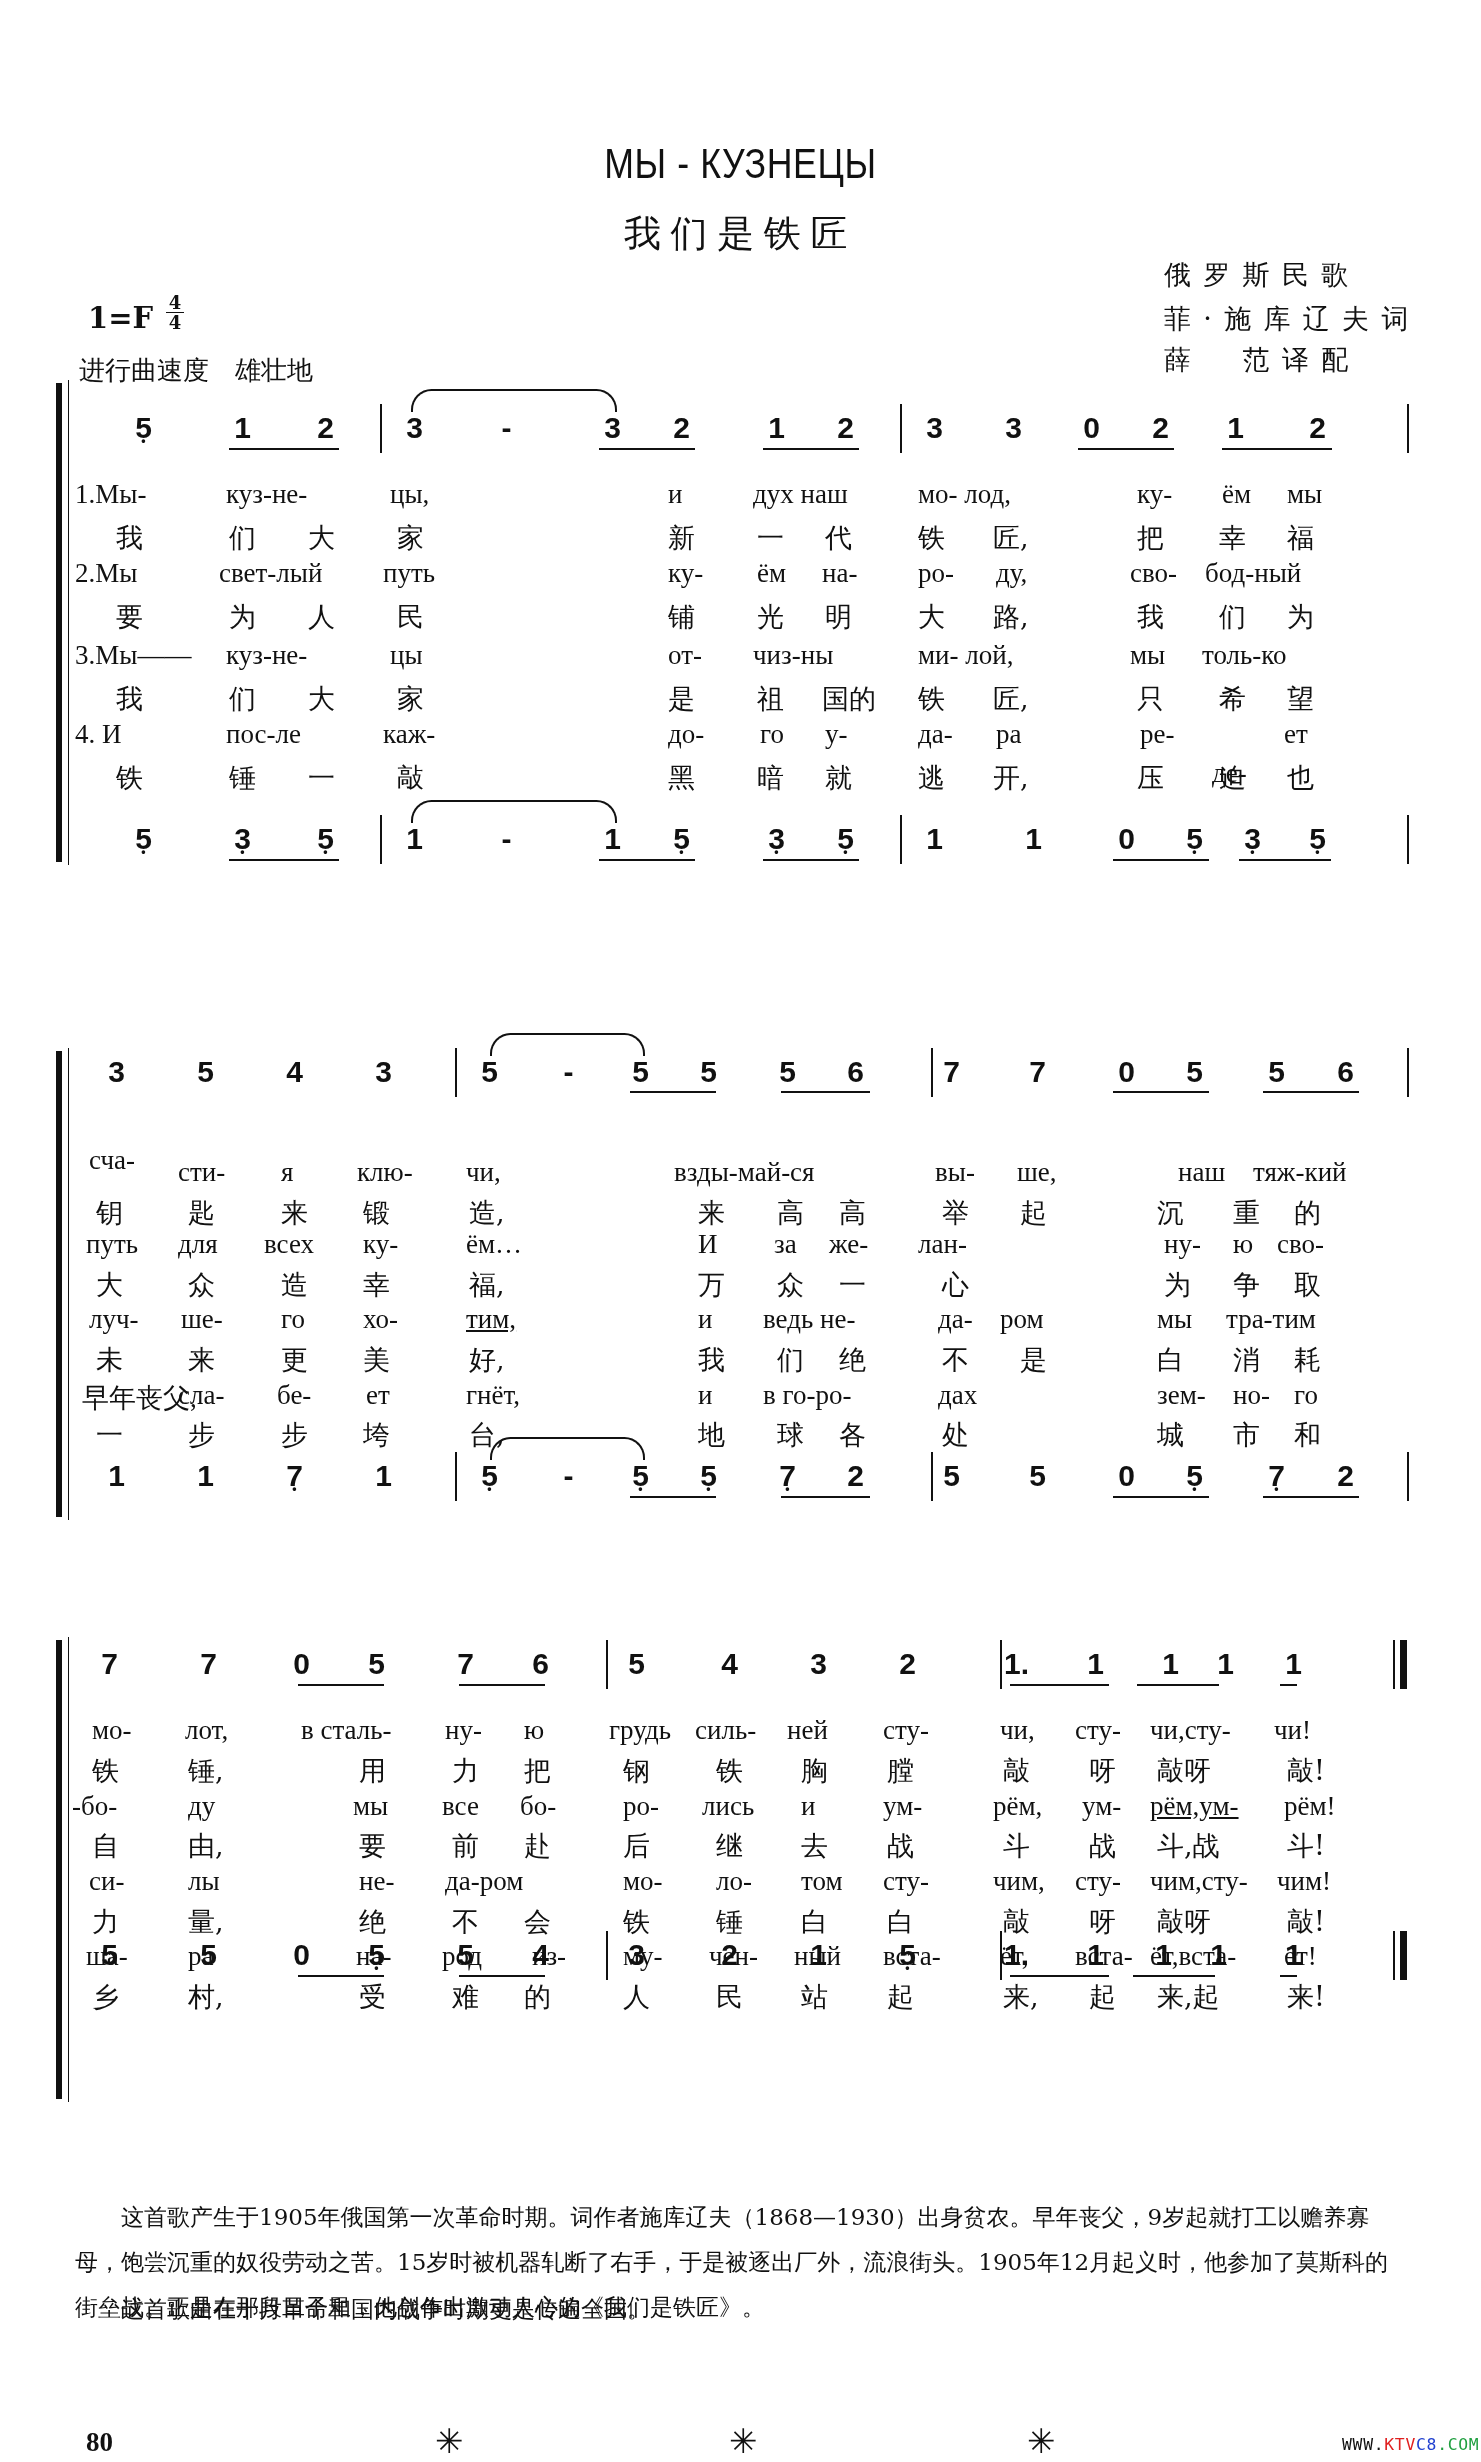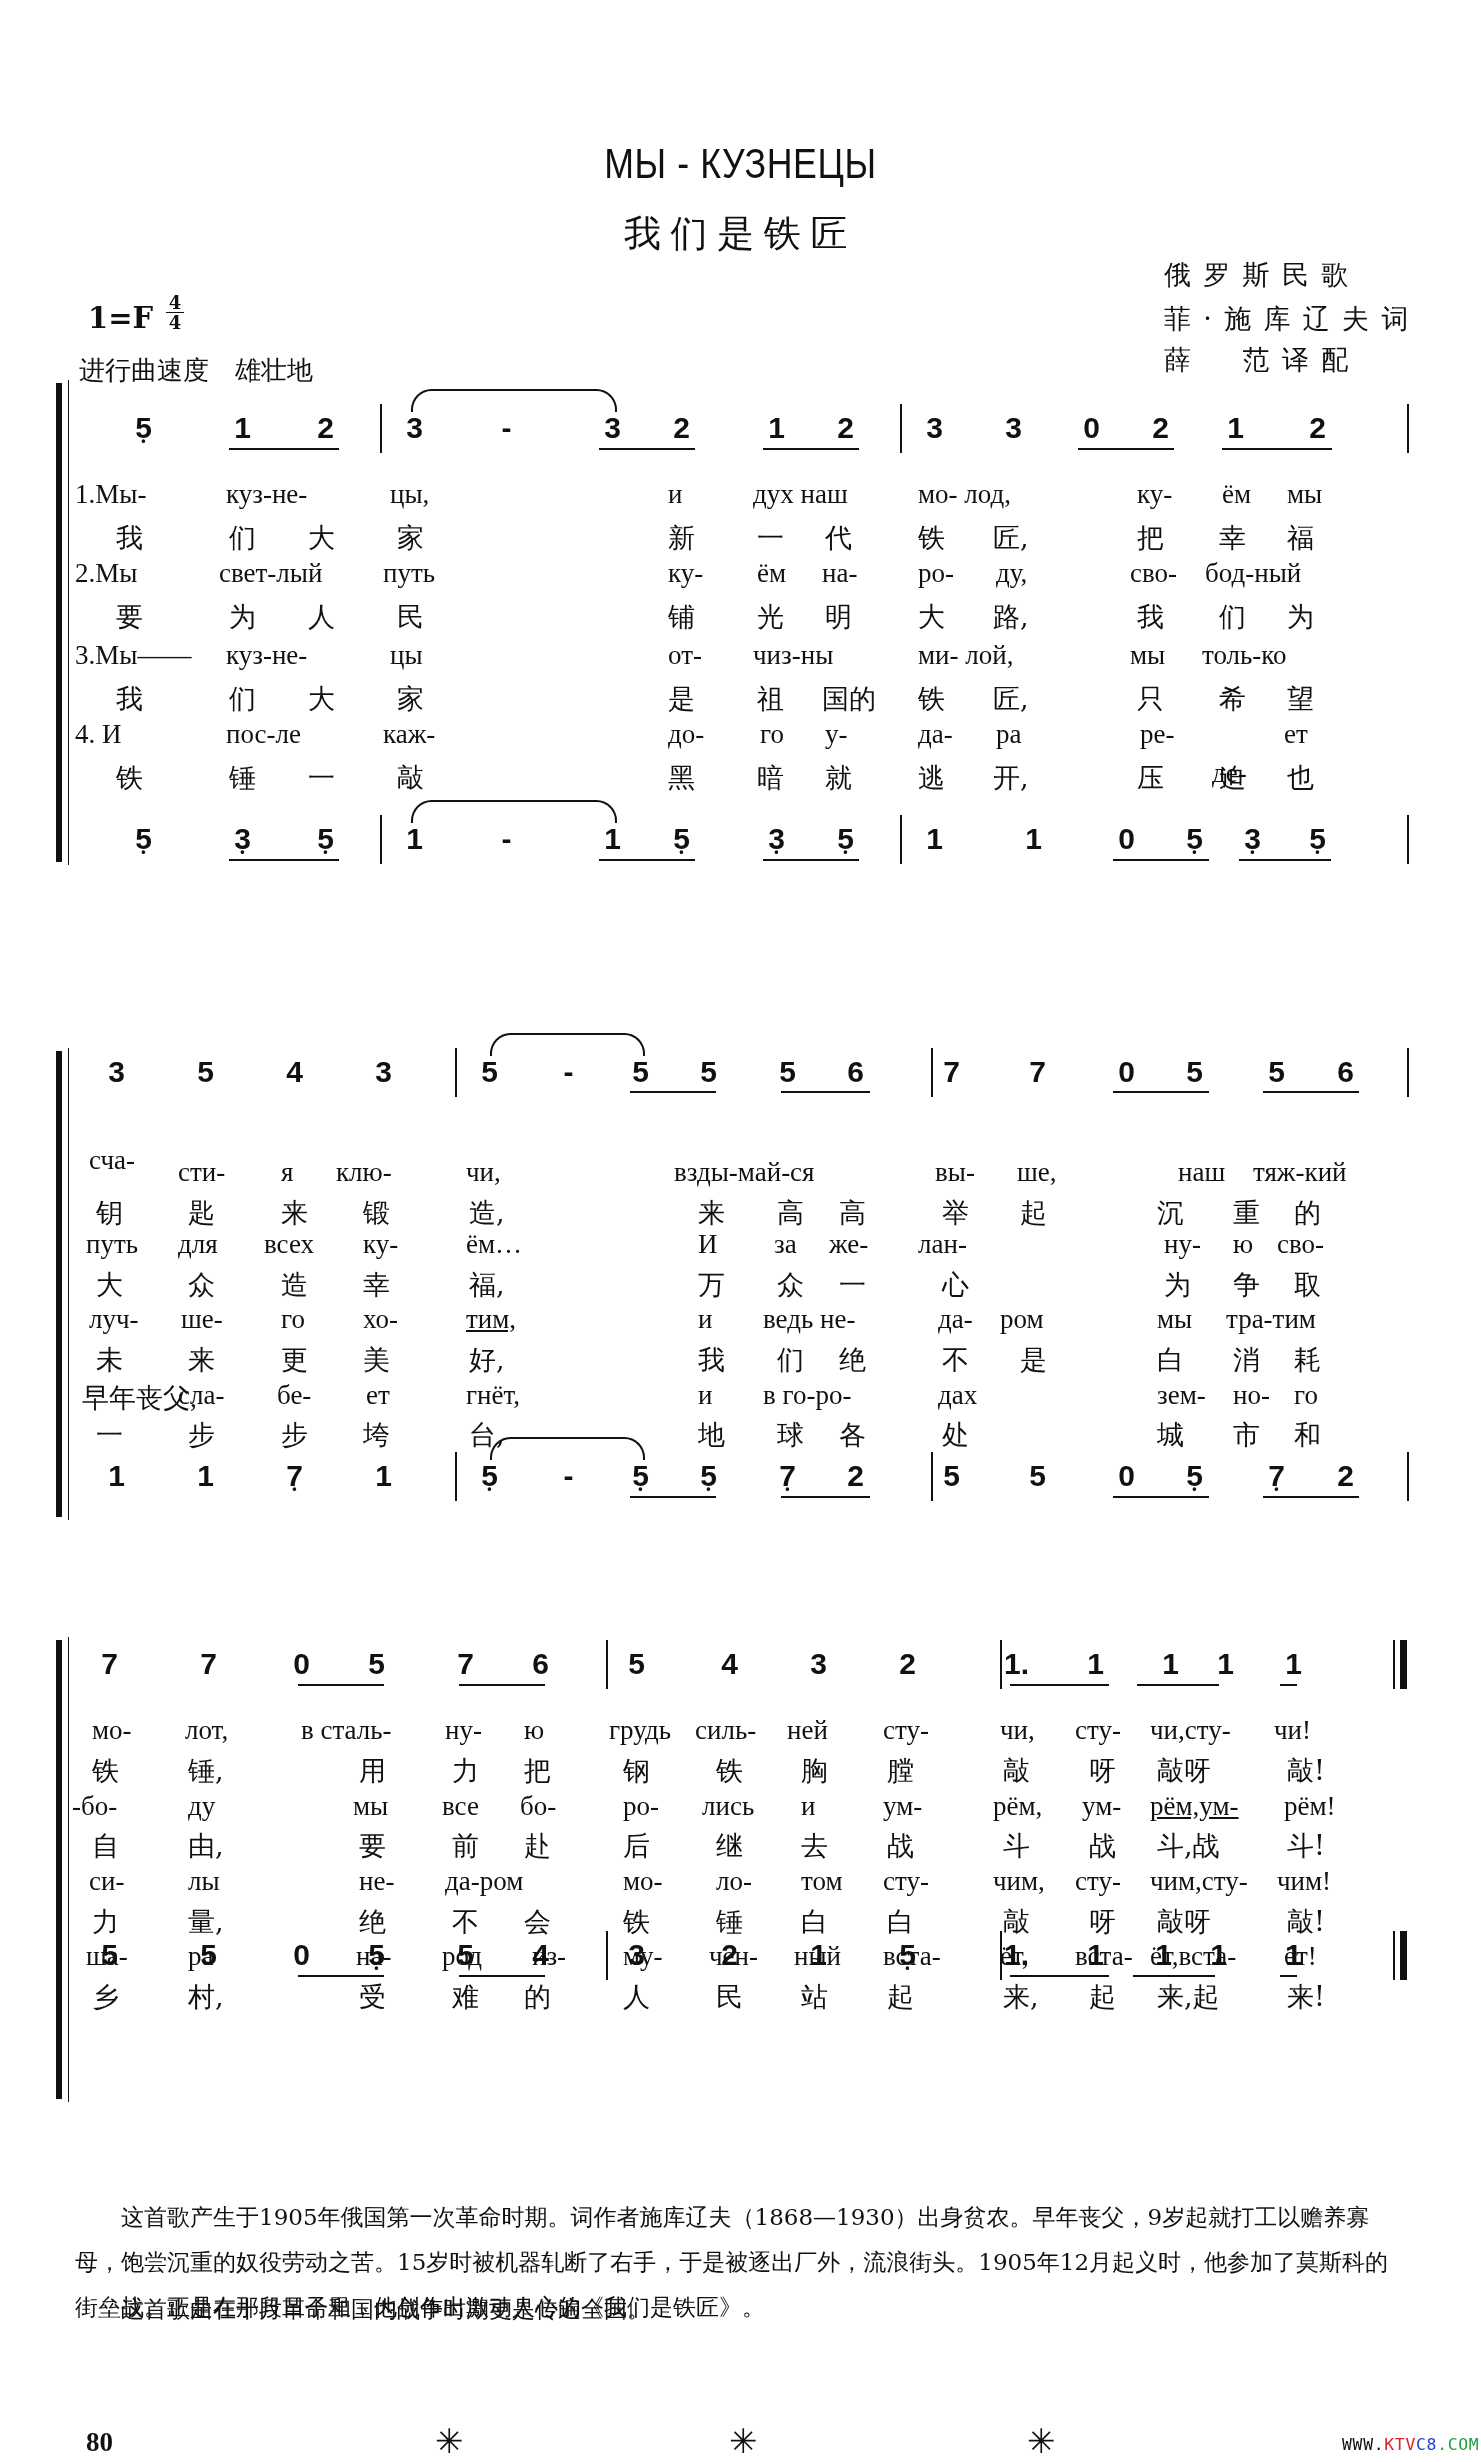--- a/index.html
+++ b/index.html
@@ -228,21 +228,21 @@
     <div class="uline" style="left: 781px; width: 89px; top: 1496px;"></div>
     <div class="uline" style="left: 1113px; width: 96px; top: 1496px;"></div>
     <div class="uline" style="left: 1263px; width: 96px; top: 1496px;"></div>
     <div class="barline" style="left: 455px; top: 1452px; height: 49px;"></div>
     <div class="barline" style="left: 931px; top: 1452px; height: 49px;"></div>
     <div class="barline" style="left: 1407px; top: 1452px; height: 49px;"></div>
     <div class="tie" style="left: 490px; width: 151px; top: 1437px;"></div>
     <div class="lyric ru" style="left: 89px; top: 1145px;">сча-</div>
     <div class="lyric ru" style="left: 178px; top: 1157px;">сти-</div>
     <div class="lyric ru" style="left: 281px; top: 1157px;">я</div>
-    <div class="lyric ru" style="left: 336px; top: 1157px;">клю-</div>
+    <div class="lyric ru" style="left: 357px; top: 1157px;">клю-</div>
     <div class="lyric ru" style="left: 466px; top: 1157px;">чи,</div>
     <div class="lyric ru" style="left: 674px; top: 1157px;">взды-май-ся</div>
     <div class="lyric ru" style="left: 935px; top: 1157px;">вы-</div>
     <div class="lyric ru" style="left: 1017px; top: 1157px;">ше,</div>
     <div class="lyric ru" style="left: 1178px; top: 1157px;">наш</div>
     <div class="lyric ru" style="left: 1253px; top: 1157px;">тяж-кий</div>
     <div class="lyric zh" style="left: 96px; top: 1195px;">钥</div>
     <div class="lyric zh" style="left: 188px; top: 1195px;">匙</div>
     <div class="lyric zh" style="left: 281px; top: 1195px;">来</div>
     <div class="lyric zh" style="left: 363px; top: 1195px;">锻</div>

